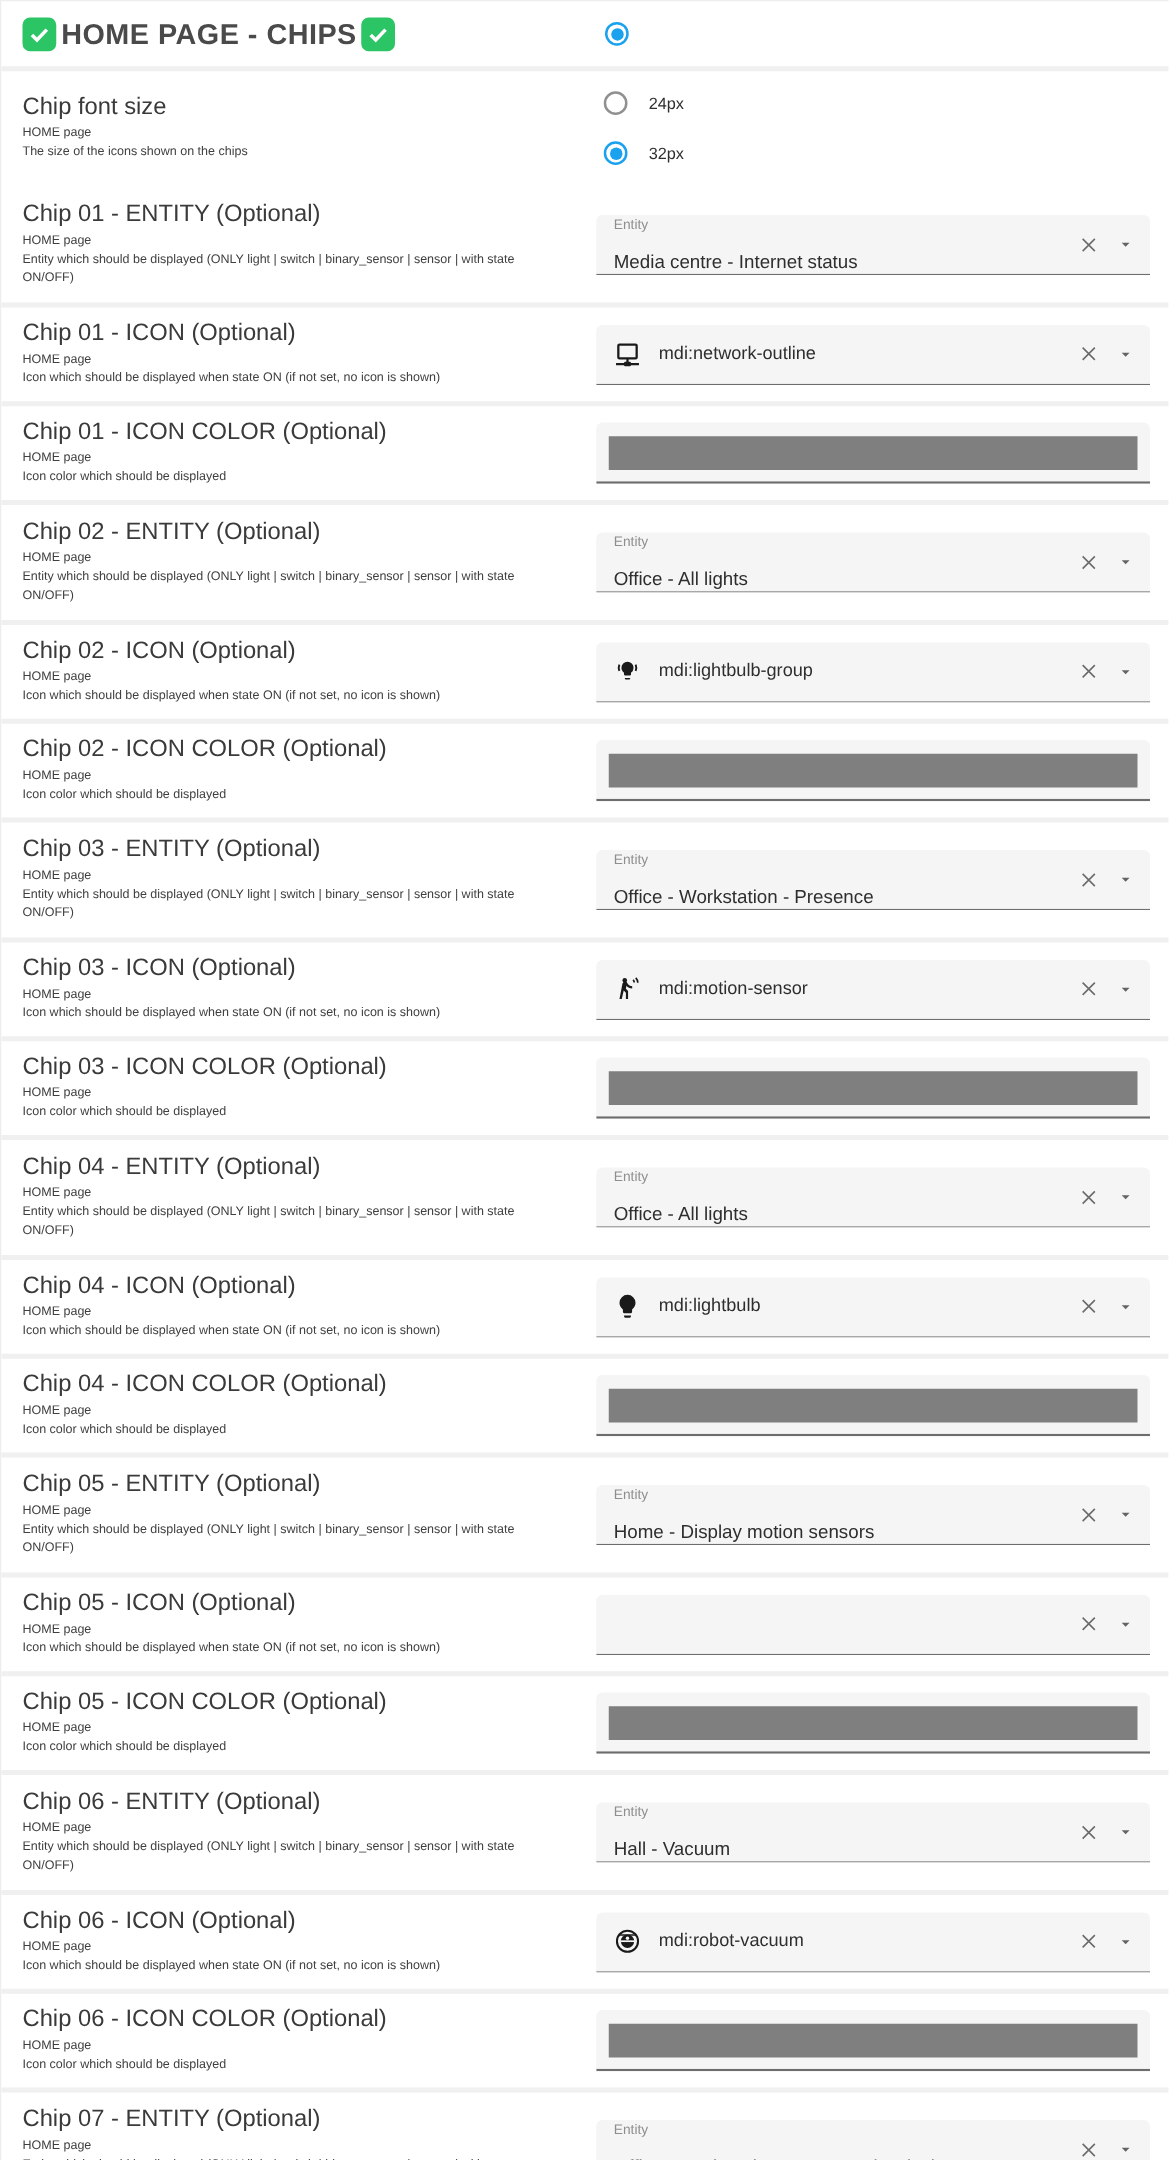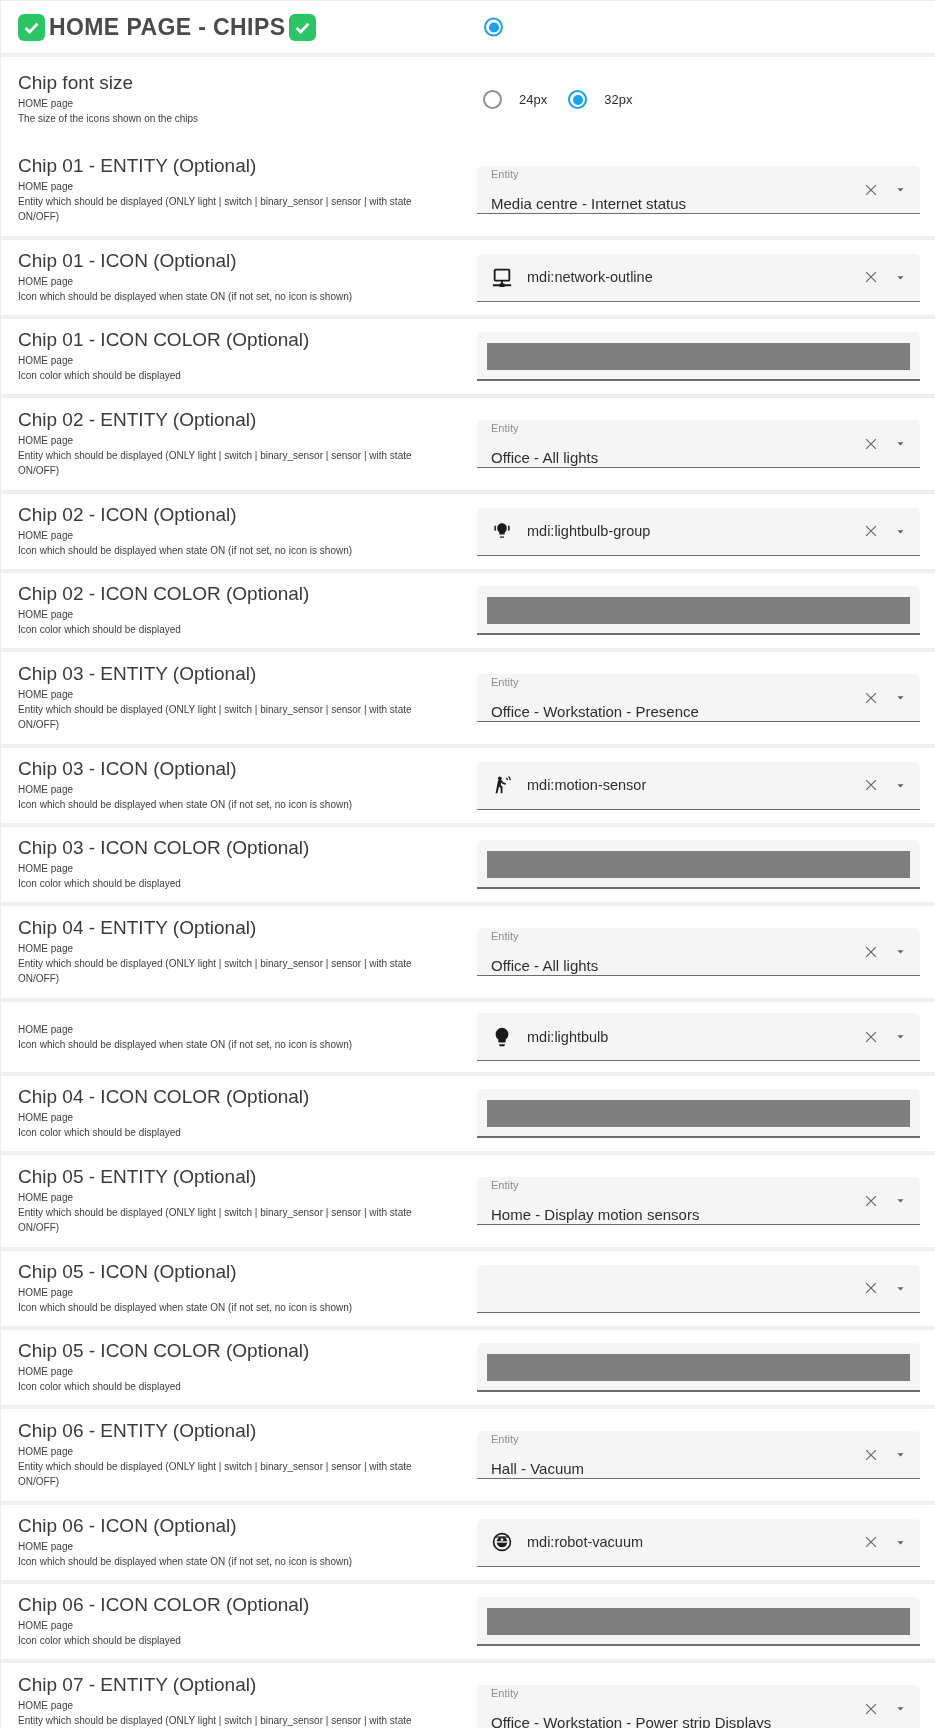--- a/index.html
+++ b/index.html
@@ -33,21 +33,21 @@
   
   .row{display:flex;align-items:center;padding:12px 15px 12px 17px;border-top:4px solid var(--divider)}
   .row:first-of-type{border-top:none}
   .row-left{width:445px;flex:none;padding-right:10px}
   .row-title{font-size:19px;line-height:19px;color:#3a3a3a;margin-bottom:4px}
   .row-sub,.row-desc{font-size:10px;line-height:15px;color:#404040}
   .row-right{margin-left:auto;width:443px;flex:none;display:flex;align-items:center}
 
   
   .font-row{padding-top:16px;padding-bottom:18px;border-top:none}
-  .opts{display:flex;flex-direction:row;gap:21px;padding-left:6px}
+  .opts{display:flex;flex-direction:column;gap:21px;padding-left:6px}
   .opt{display:flex;align-items:center;gap:17px}
   .opt-label{font-size:13px;color:#2f2f2f}
 
   
   .field{flex:1;height:48px;background:var(--field-bg);border-radius:5px 5px 0 0;border-bottom:1px solid var(--underline);display:flex;align-items:center;padding:0 12px 0 14px;cursor:pointer}
   .field-col{display:flex;flex-direction:column;justify-content:flex-start;gap:15px;flex:1;min-width:0}
   .field-label{font-size:11px;color:#8e8e8e;line-height:12px}
   .field-value{font-size:15px;color:#2e2e2e;line-height:17px;white-space:nowrap;overflow:hidden}
   .icon-slot{width:22px;height:22px;flex:none;margin-right:14px;display:inline-flex;align-items:center;justify-content:center}
   .field-value-inline{font-size:14.5px;color:#2e2e2e;flex:1;white-space:nowrap;overflow:hidden}
@@ -339,20 +339,21 @@
           <svg viewBox="0 0 24 24" width="15" height="15">
                 <path d="M7 10 L12 15 L17 10 Z" fill="#636363"></path>
               </svg>
         </span>
       </div>
 
     </div>
   </section>
       <section class="row row--icon">
     <div class="row-left">
+      <div class="row-title">Chip 04 - ICON (Optional)</div>
       <div class="row-sub">HOME page</div>
       <div class="row-desc">Icon which should be displayed when state ON (if not set, no icon is shown)</div>
     </div>
     <div class="row-right">
       <div class="field">
         <span class="icon-slot">
               <svg viewBox="0 0 24 24" width="22" height="22" fill="#1a1a1a">
                 <path d="M12 2a7 7 0 0 0-7 7c0 2.38 1.19 4.47 3 5.74V17a1 1 0 0 0 1 1h6a1 1 0 0 0 1-1v-2.26c1.81-1.27 3-3.36 3-5.74a7 7 0 0 0-7-7M9 21a1 1 0 0 0 1 1h4a1 1 0 0 0 1-1v-1H9v1z"></path>
               </svg>
             </span>

